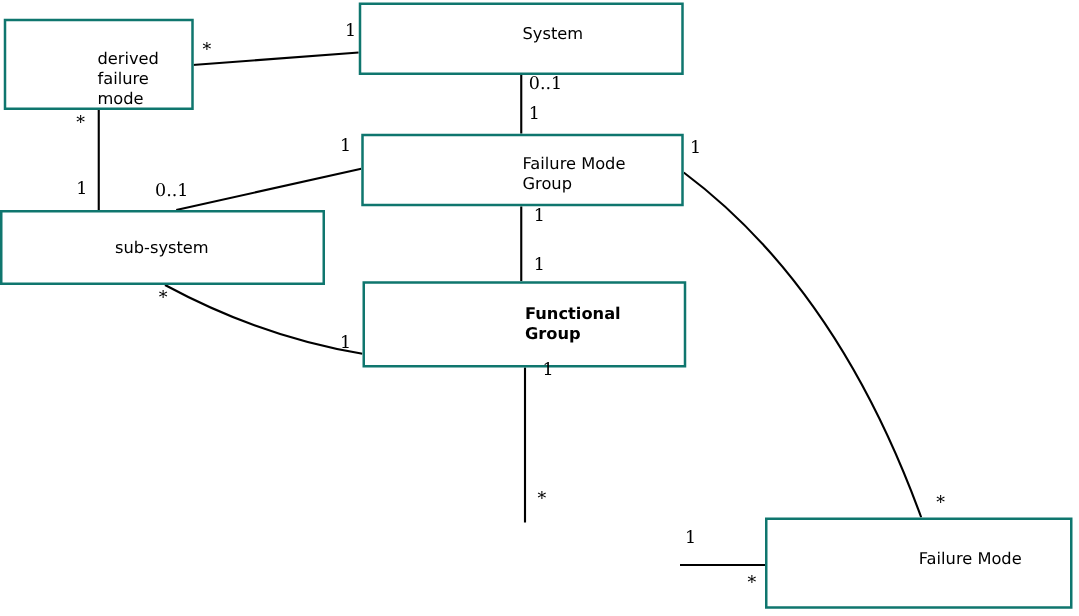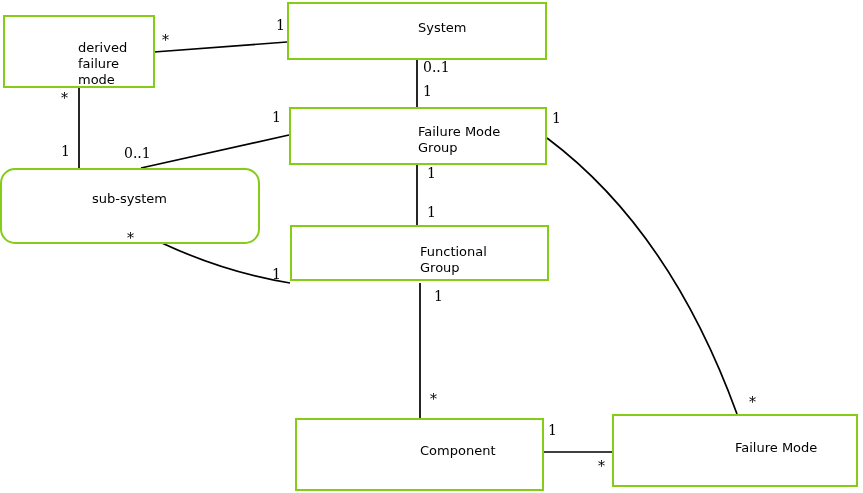--- a/index.html
+++ b/index.html
@@ -24,21 +24,21 @@
     height: 493px;
   }
   .lines-layer path {
     stroke: #000000;
     stroke-width: 1.7;
     fill: none;
   }
   .node {
     position: absolute;
     box-sizing: border-box;
-    border: 2px solid #84cc16;
+    border: 2px solid #0f766e;
     background: #ffffff;
   }
   .node-label {
     position: absolute;
     font-size: 13px;
     line-height: 16px;
     white-space: pre-line;
     color: #000000;
   }
   .mult {
@@ -74,32 +74,29 @@
 
   <div class="node" style="left:287px; top:2px; width:260px; height:58px;">
     <span class="node-label" style="left:129px; top:16px;">System</span>
   </div>
 
   <div class="node" style="left:289px; top:107px; width:258px; height:58px;">
     <span class="node-label" style="left:127px; top:15px;">Failure Mode
 Group</span>
   </div>
 
-  <div class="node" style="left:0px; top:168px; width:260px; height:76px;border-radius:15px;">
+  <div class="node" style="left:0px; top:168px; width:260px; height:60px;">
     <span class="node-label" style="left:90px; top:21px;">sub-system</span>
   </div>
 
-  <div class="node" style="left:290px; top:225px; width:259px; height:56px;">
+  <div class="node" style="left:290px; top:225px; width:259px; height:69px;font-weight:bold;">
     <span class="node-label" style="left:128px; top:17px;">Functional
 Group</span>
   </div>
 
-  <div class="node" style="left:295px; top:418px; width:249px; height:73px;">
-    <span class="node-label" style="left:123px; top:23px;">Component</span>
-  </div>
 
   <div class="node" style="left:612px; top:414px; width:246px; height:73px;">
     <span class="node-label" style="left:121px; top:24px;">Failure Mode</span>
   </div>
 
   <span class="mult" style="left:162px; top:33px;">*</span>
   <span class="mult" style="left:276px; top:18px;">1</span>
 
   <span class="mult" style="left:61px; top:91px;">*</span>
   <span class="mult" style="left:61px; top:144px;">1</span>

